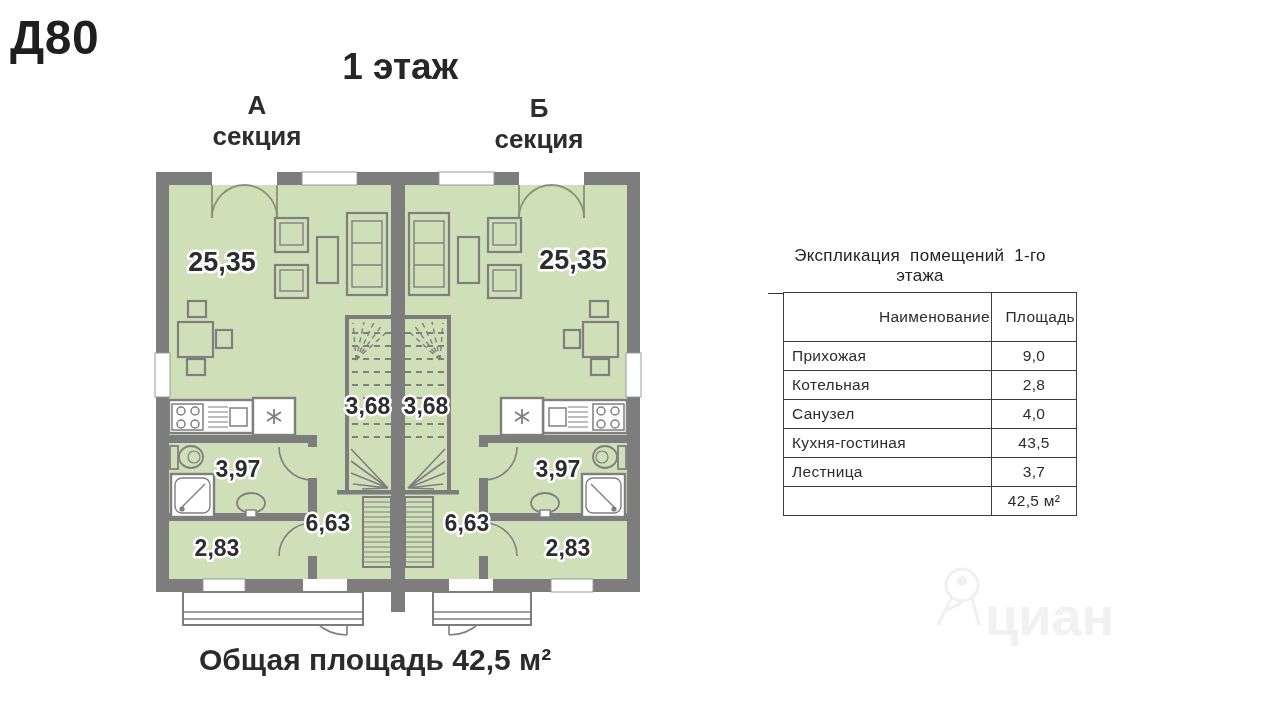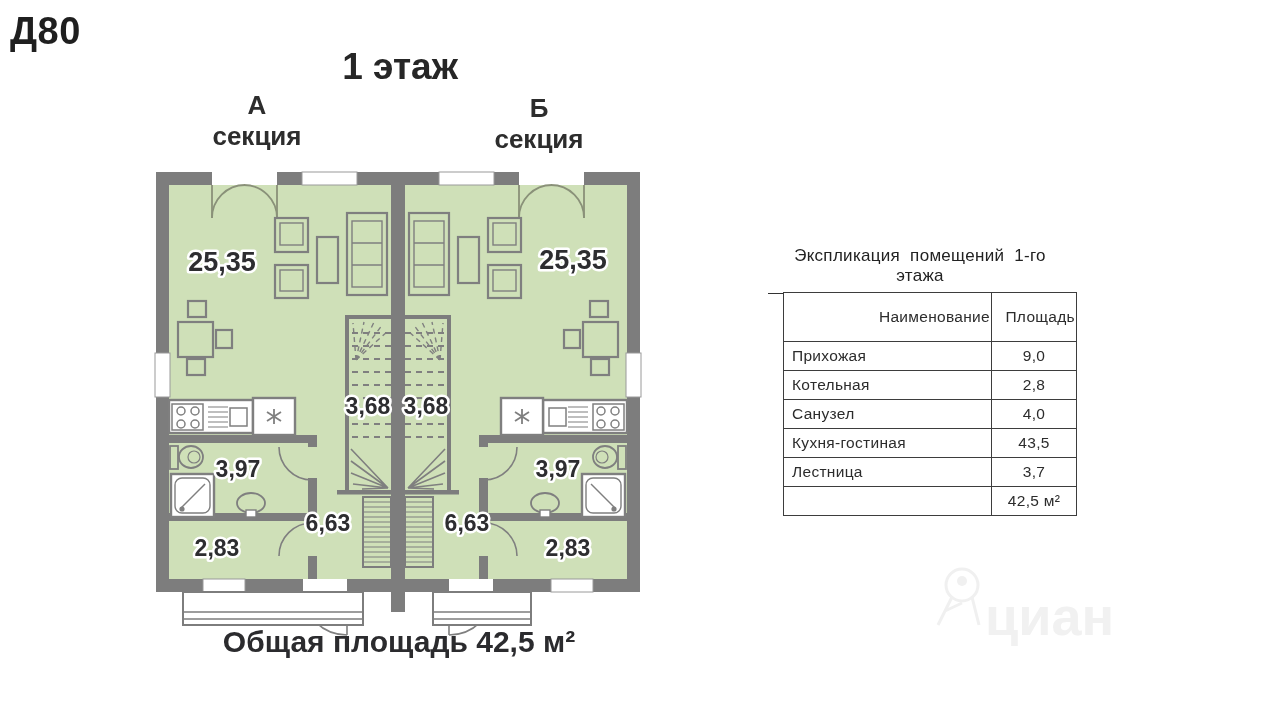--- a/index.html
+++ b/index.html
@@ -1,23 +1,23 @@
 <!DOCTYPE html>
 <html><head>
 <meta charset="utf-8">
 <style>
   html,body{margin:0;padding:0;width:1280px;height:720px;background:#fff;overflow:hidden;
             font-family:"Liberation Sans","DejaVu Sans",sans-serif;}
   .abs{position:absolute;}
-  #project-code{left:10px;top:10px;font-size:38px;font-weight:800;color:#1f1f1f;letter-spacing:.5px;}
+  #project-code{left:10px;top:10px;font-size:48px;font-weight:800;color:#1f1f1f;letter-spacing:.5px;}
   #floor-title{left:280px;top:46px;width:240px;text-align:center;font-size:37px;font-weight:800;color:#262626;}
   .section-title{width:140px;text-align:center;font-size:26px;font-weight:700;color:#2d2d2d;line-height:31px;}
   #section-a-title{left:187px;top:90px;}
   #section-b-title{left:469px;top:93px;}
-  #footer-total{left:199px;top:625px;width:400px;text-align:center;font-size:30px;font-weight:800;color:#2b2b2e;}
+  #footer-total{left:199px;top:643px;width:400px;font-size:30px;font-weight:800;color:#2b2b2e;}
   #plan-svg{left:0;top:0;}
   
   text.room-label{font-family:"Liberation Sans","DejaVu Sans",sans-serif;font-weight:700;fill:#2d2d30;
                   paint-order:stroke fill;stroke:#fff;stroke-width:5px;stroke-linejoin:round;text-anchor:middle;}
   text.big{font-size:27px;}
   text.mid{font-size:23px;}
   
   #legend-title{left:768px;top:246px;width:304px;text-align:center;font-size:17px;color:#222;
                 letter-spacing:.3px;word-spacing:5px;}
   #legend-title span{display:inline-block;border-bottom:1.5px solid #333;padding-bottom:7px;}

